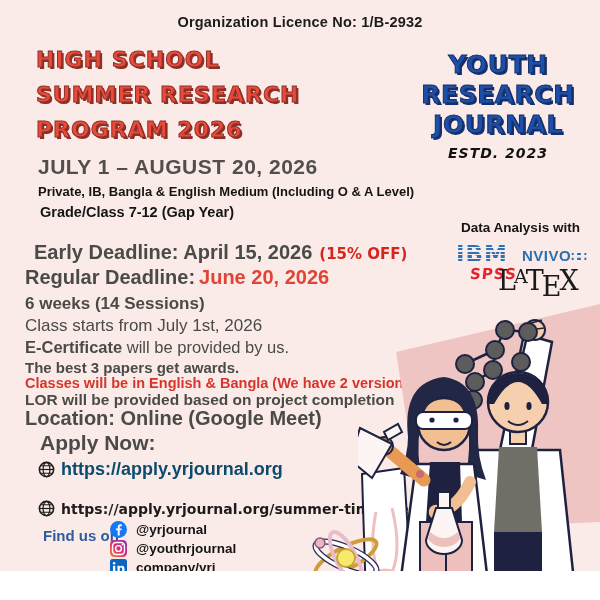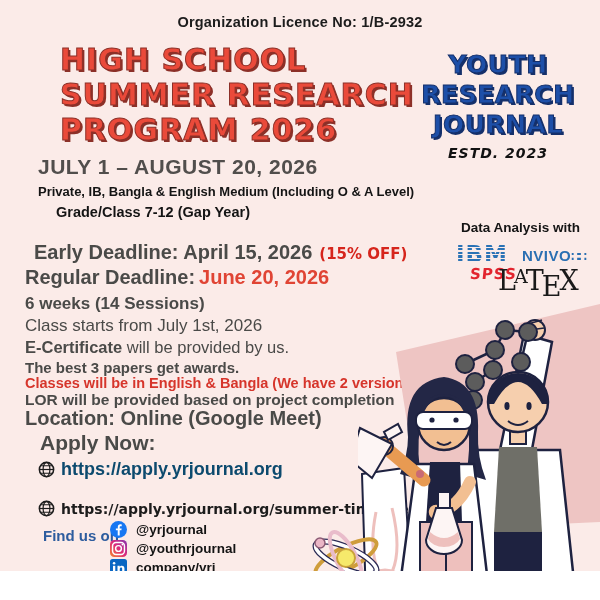--- a/index.html
+++ b/index.html
@@ -9,38 +9,38 @@
   }
   .abs{position:absolute;}
 
   
   .licence{top:14px;left:0;width:100%;text-align:center;
     font-weight:700;font-size:14.5px;color:#1c1c1c;letter-spacing:.2px;}
 
   
   .title{left:36px;top:42px;}
   .title-line{
-    font-family:"DejaVu Sans",sans-serif;font-weight:800;font-size:30px;line-height:35px;
+    font-family:"DejaVu Sans",sans-serif;font-weight:800;font-size:22px;line-height:35px;
     color:#ea4a3a;letter-spacing:1px;
     -webkit-text-stroke:1px #8c3028;text-shadow:2px 2px 0 #8c3028;
-    white-space:nowrap;margin-left:24px;}
+    white-space:nowrap;}
 
   
   .logo{left:403px;top:50px;width:190px;text-align:center;}
   .logo-line{
     font-family:"DejaVu Sans",sans-serif;font-weight:800;font-size:25px;line-height:30px;
     color:#1d4fa8;letter-spacing:.5px;
     -webkit-text-stroke:1px #15306b;text-shadow:2px 2px 0 #15306b;}
   .estd{margin-top:5px;font-family:"DejaVu Sans",sans-serif;font-style:italic;
     font-weight:700;font-size:14px;color:#121212;letter-spacing:1px;}
 
   
   .dates{left:38px;top:155px;font-weight:700;font-size:21px;color:#514e4c;letter-spacing:.5px;}
   .medium{left:38px;top:184px;font-weight:700;font-size:13px;color:#141414;}
-  .grades{left:56px;top:204px;font-weight:700;font-size:14.5px;color:#141414;}
+  .grades{left:40px;top:204px;font-weight:700;font-size:14.5px;color:#141414;}
 
   
   .da{left:448px;top:220px;width:145px;text-align:center;}
   .da-label{font-weight:700;font-size:13.5px;color:#141414;}
   .da-logos{position:relative;height:62px;margin-top:4px;}
   .ibm{position:absolute;left:8px;top:2px;
     font-family:"DejaVu Sans",sans-serif;font-weight:800;font-size:23px;letter-spacing:1px;
     background:repeating-linear-gradient(to bottom,#2a72b5 0 2.2px,rgba(0,0,0,0) 2.2px 3.6px);
     -webkit-background-clip:text;background-clip:text;color:transparent;}
   .spss{position:absolute;left:22px;top:26px;transform:skewX(-6deg);

